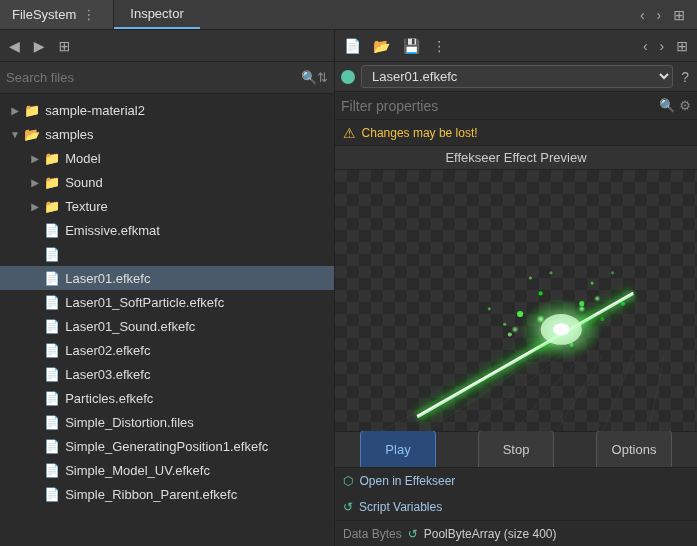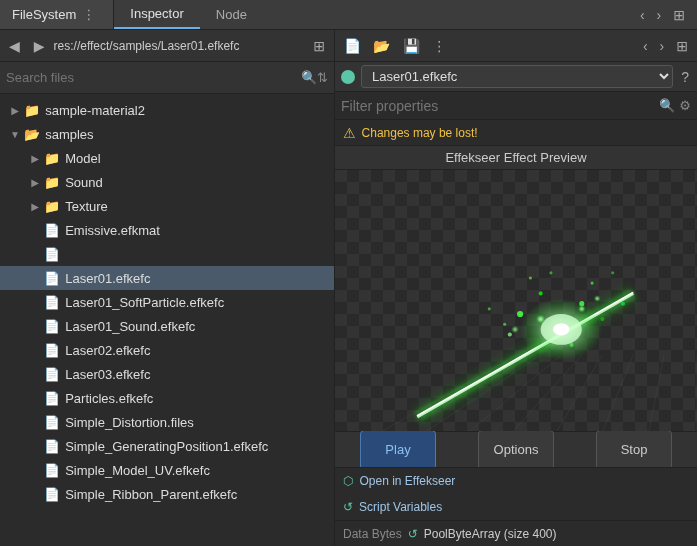--- a/index.html
+++ b/index.html
@@ -407,40 +407,36 @@
 
 <div class="top-bar">
   <div class="filesystem-tab">
     <span>FileSystem</span>
     <span class="tab-dots">⋮</span>
   </div>
   <div class="top-bar-right">
     <div class="inspector-tab">
       <span>Inspector</span>
     </div>
-    <div class="node-tab">
-      <span>Node</span>
-    </div>
     <div class="top-bar-spacer"></div>
     <div class="top-bar-icons">
       <button class="icon-btn">‹</button>
       <button class="icon-btn">›</button>
       <button class="icon-btn">⊞</button>
     </div>
   </div>
 </div>
 
 <div class="main-layout">
 
   <div class="left-panel">
 
     <div class="path-bar">
       <button class="path-nav-btn">◀</button>
       <button class="path-nav-btn">▶</button>
-      <span class="path-text">res://effect/samples/Laser01.efkefc</span>
       <button class="path-layout-btn">⊞</button>
     </div>
 
     <div class="search-bar">
       <input class="search-input" type="text" placeholder="Search files" style="">
       <button class="search-icon-btn">🔍</button>
       <button class="search-icon-btn">⇅</button>
     </div>
 
     <div class="file-tree">
@@ -633,22 +629,22 @@
 
           <circle cx="200" cy="145" r="5" fill="url(#sparkGlow)" opacity="0.8"></circle>
           <circle cx="240" cy="135" r="4" fill="url(#sparkGlow)" opacity="0.75"></circle>
           <circle cx="175" cy="155" r="4" fill="url(#sparkGlow)" opacity="0.65"></circle>
           <circle cx="255" cy="125" r="3.5" fill="url(#sparkGlow)" opacity="0.7"></circle>
         </svg>
       </div>
 
       <div class="preview-controls">
         <button class="ctrl-btn play-btn">Play</button>
+        <button class="ctrl-btn stop-btn">Stop</button>
         <button class="ctrl-btn options-btn">Options</button>
-        <button class="ctrl-btn stop-btn">Stop</button>
       </div>
 
       <div class="preview-links">
         <div class="link-row">
           <span class="link-icon">⬡</span>
           <span class="link-text">Open in Effekseer</span>
         </div>
         <div class="link-row">
           <span class="link-icon">↺</span>
           <span class="link-text">Script Variables</span>

